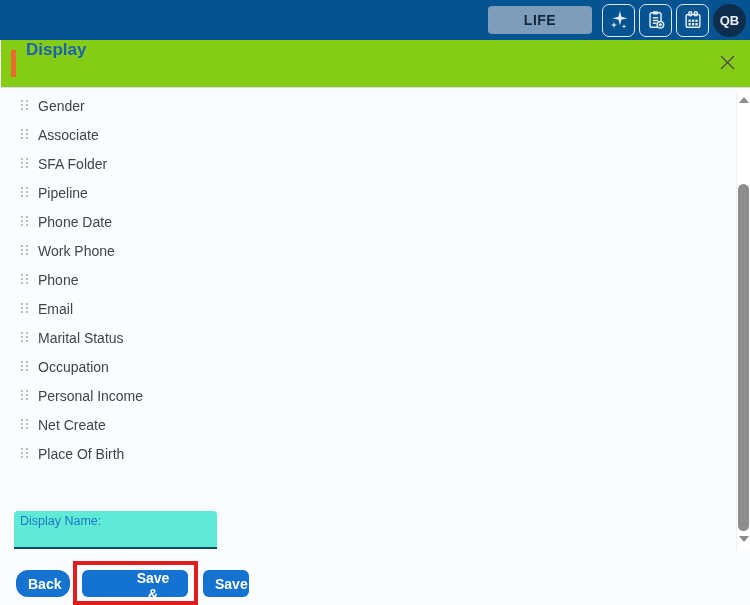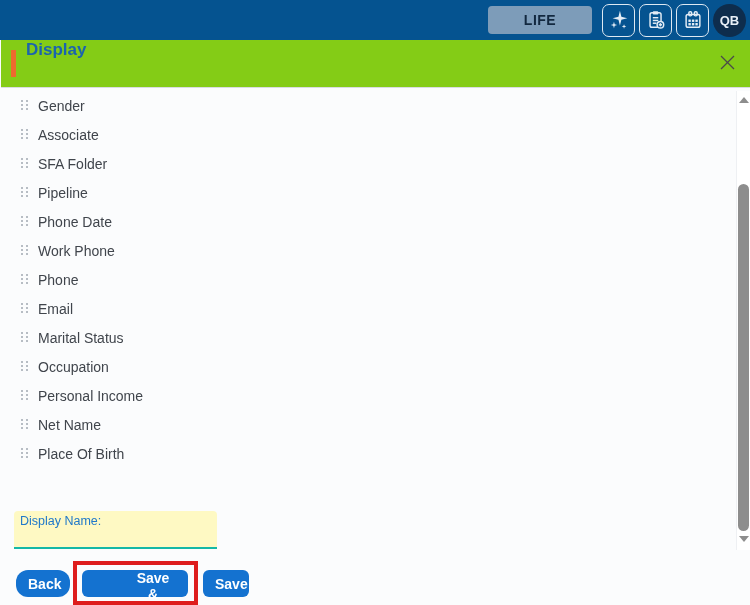--- a/index.html
+++ b/index.html
@@ -65,22 +65,22 @@
     width: 8px; height: 12px; margin-right: 9px; flex: 0 0 auto;
     display: grid; grid-template-columns: 2px 2px; grid-template-rows: 2px 2px 2px;
     column-gap: 3px; row-gap: 2px;
   }
   .drag-handle i { background: #b7bdc4; width: 2px; height: 2px; }
   .field-label { font-size: 14px; color: #40454c; }
 
   
   .display-name-box {
     position: absolute; left: 14px; top: 511px; width: 203px; height: 38px;
-    background: #fef9c3; border-radius: 4px 4px 0 0;
-    border-bottom: 2px solid #14b8a6; padding: 3px 0 0 6px;
+    background: #5eead4; border-radius: 4px 4px 0 0;
+    border-bottom: 2px solid #0c4a6e; padding: 3px 0 0 6px;
   }
   .display-name-label { color: #2079c9; font-size: 12.5px; display: block; }
   .display-name-input {
     border: none; outline: none; background: transparent; width: 190px;
     font-size: 15px; color: #2a2e33; font-family: inherit; padding: 1px 0 0 0;
   }
 
   
   .btn-blue {
     position: absolute; top: 570px; height: 27px;
@@ -320,21 +320,21 @@
 
   <div class="field-row">
     <span class="drag-handle">
       <i></i>
         <i></i>
         <i></i>
         <i></i>
         <i></i>
         <i></i>
     </span>
-    <span class="field-label">Net Name</span>
+    <span class="field-label">Net Create</span>
   </div>
 
   <div class="field-row">
     <span class="drag-handle">
       <i></i>
         <i></i>
         <i></i>
         <i></i>
         <i></i>
         <i></i>

